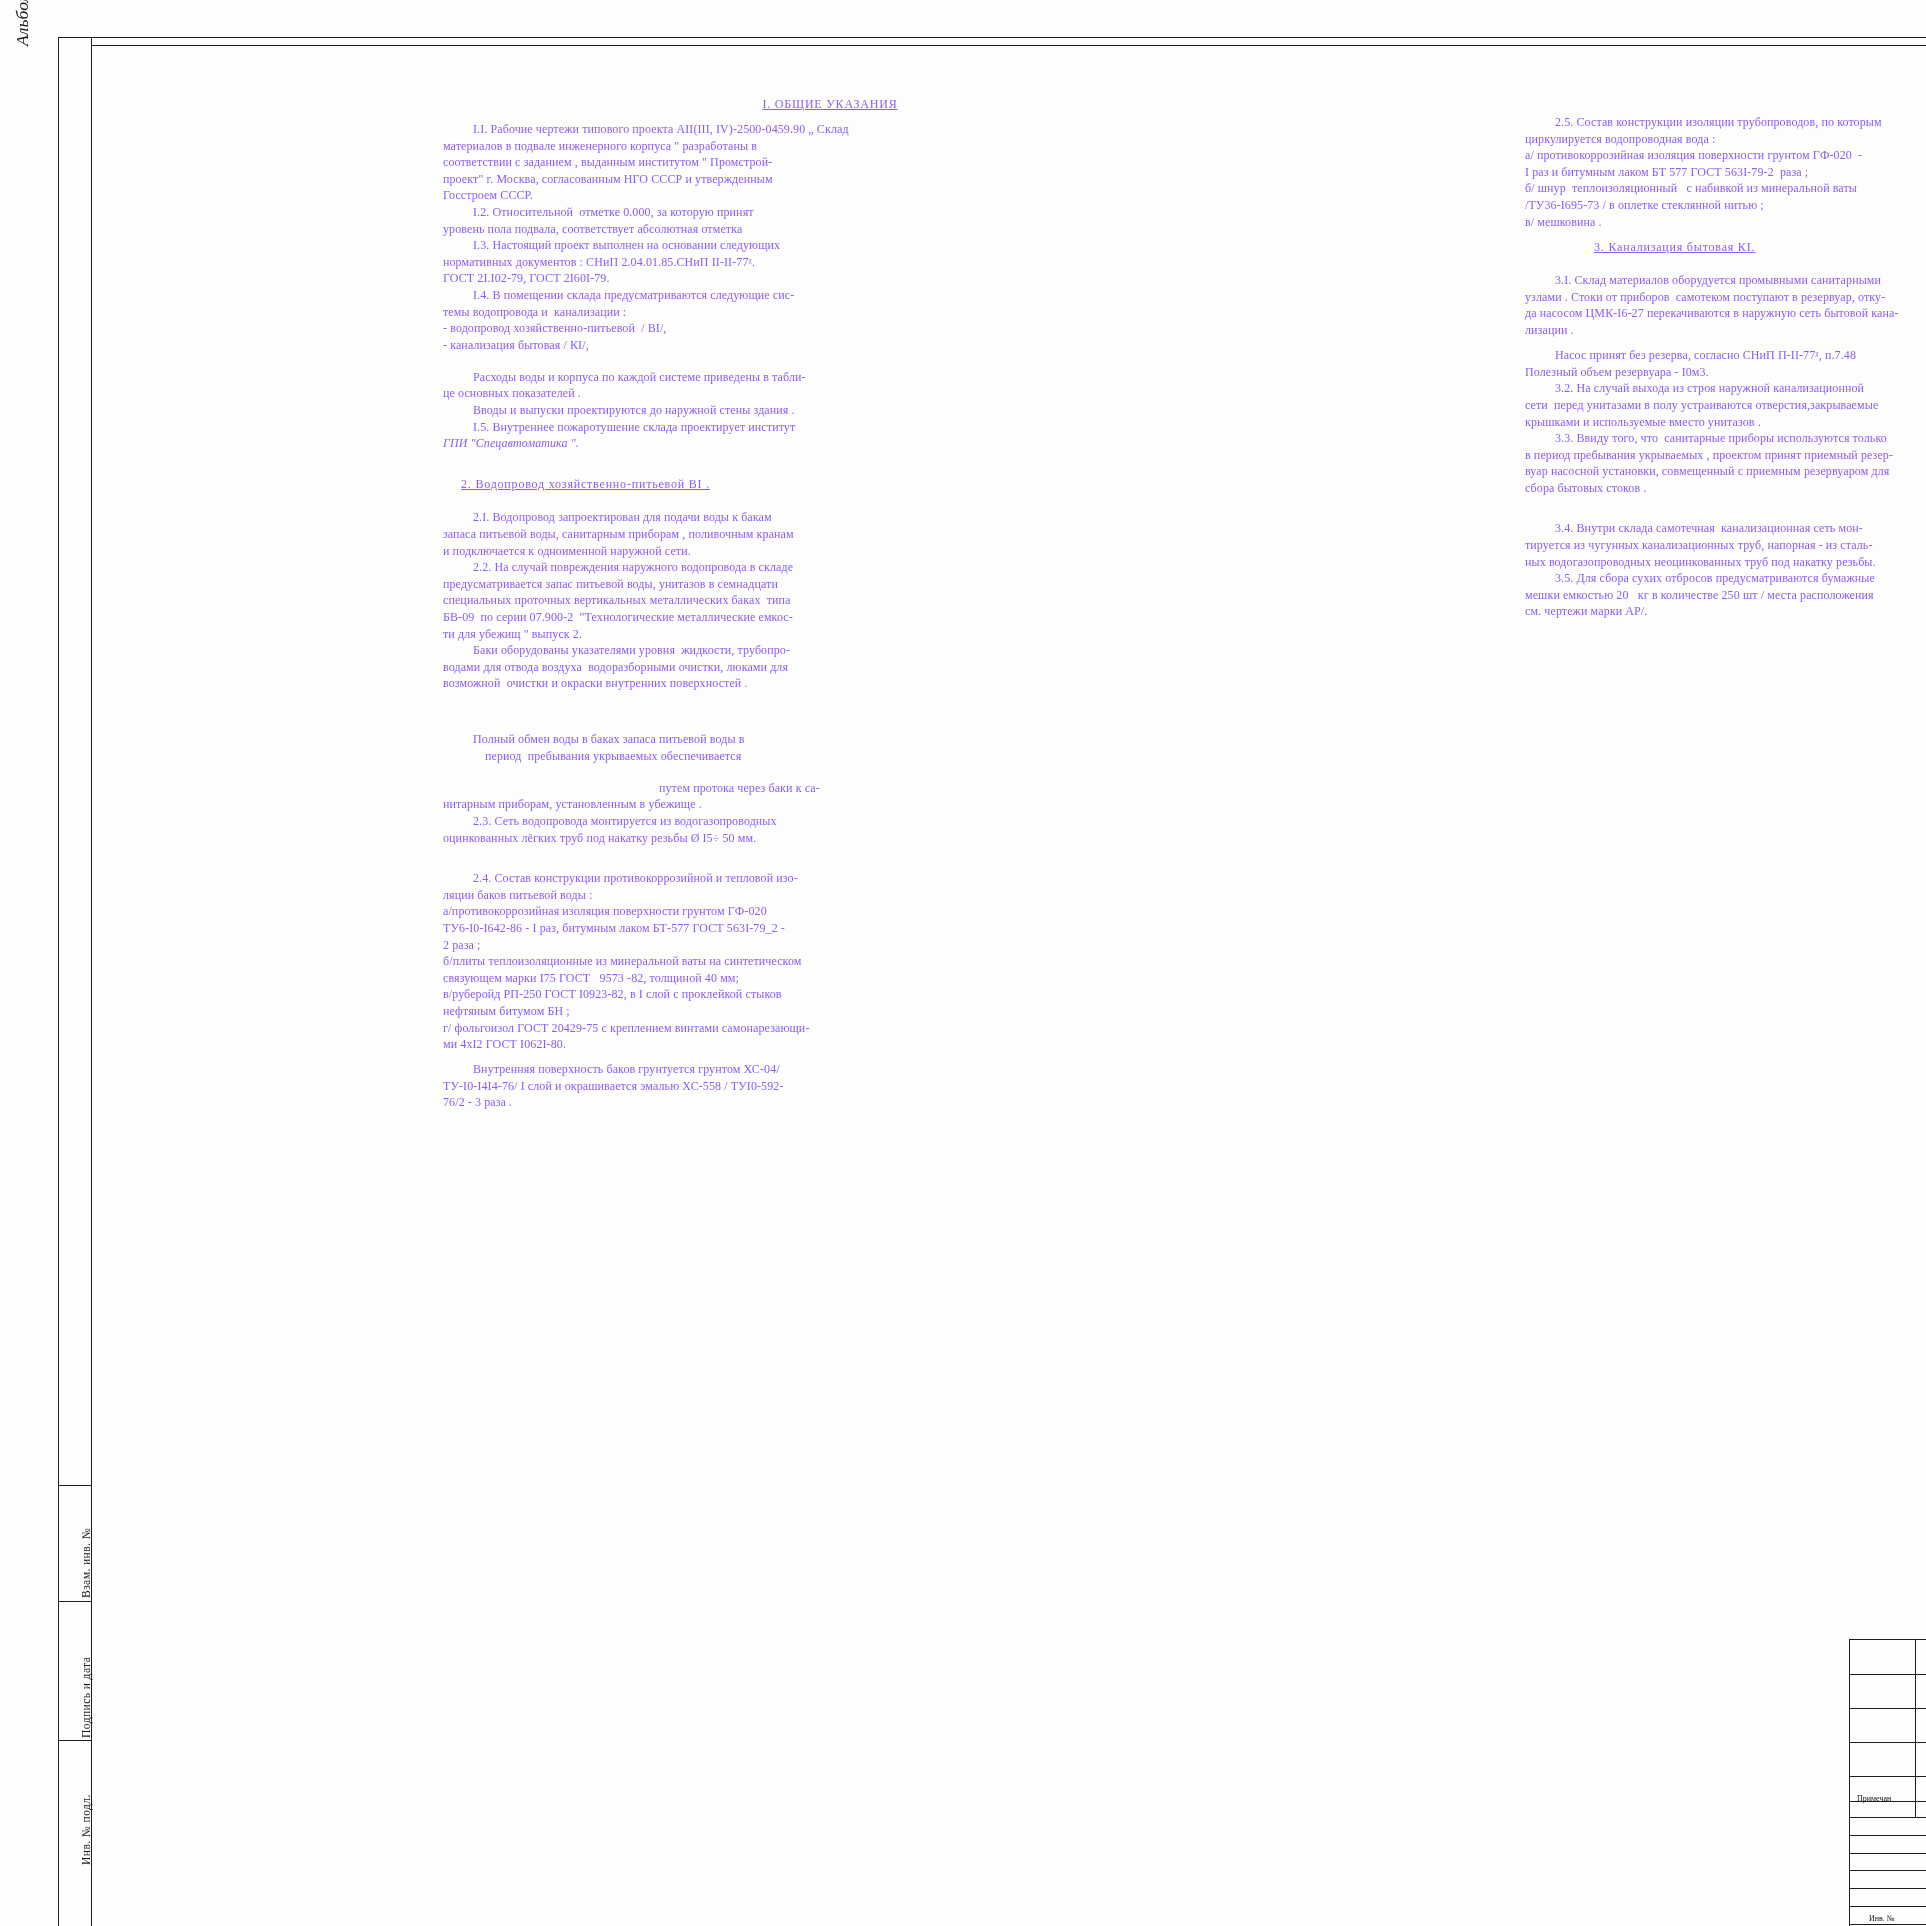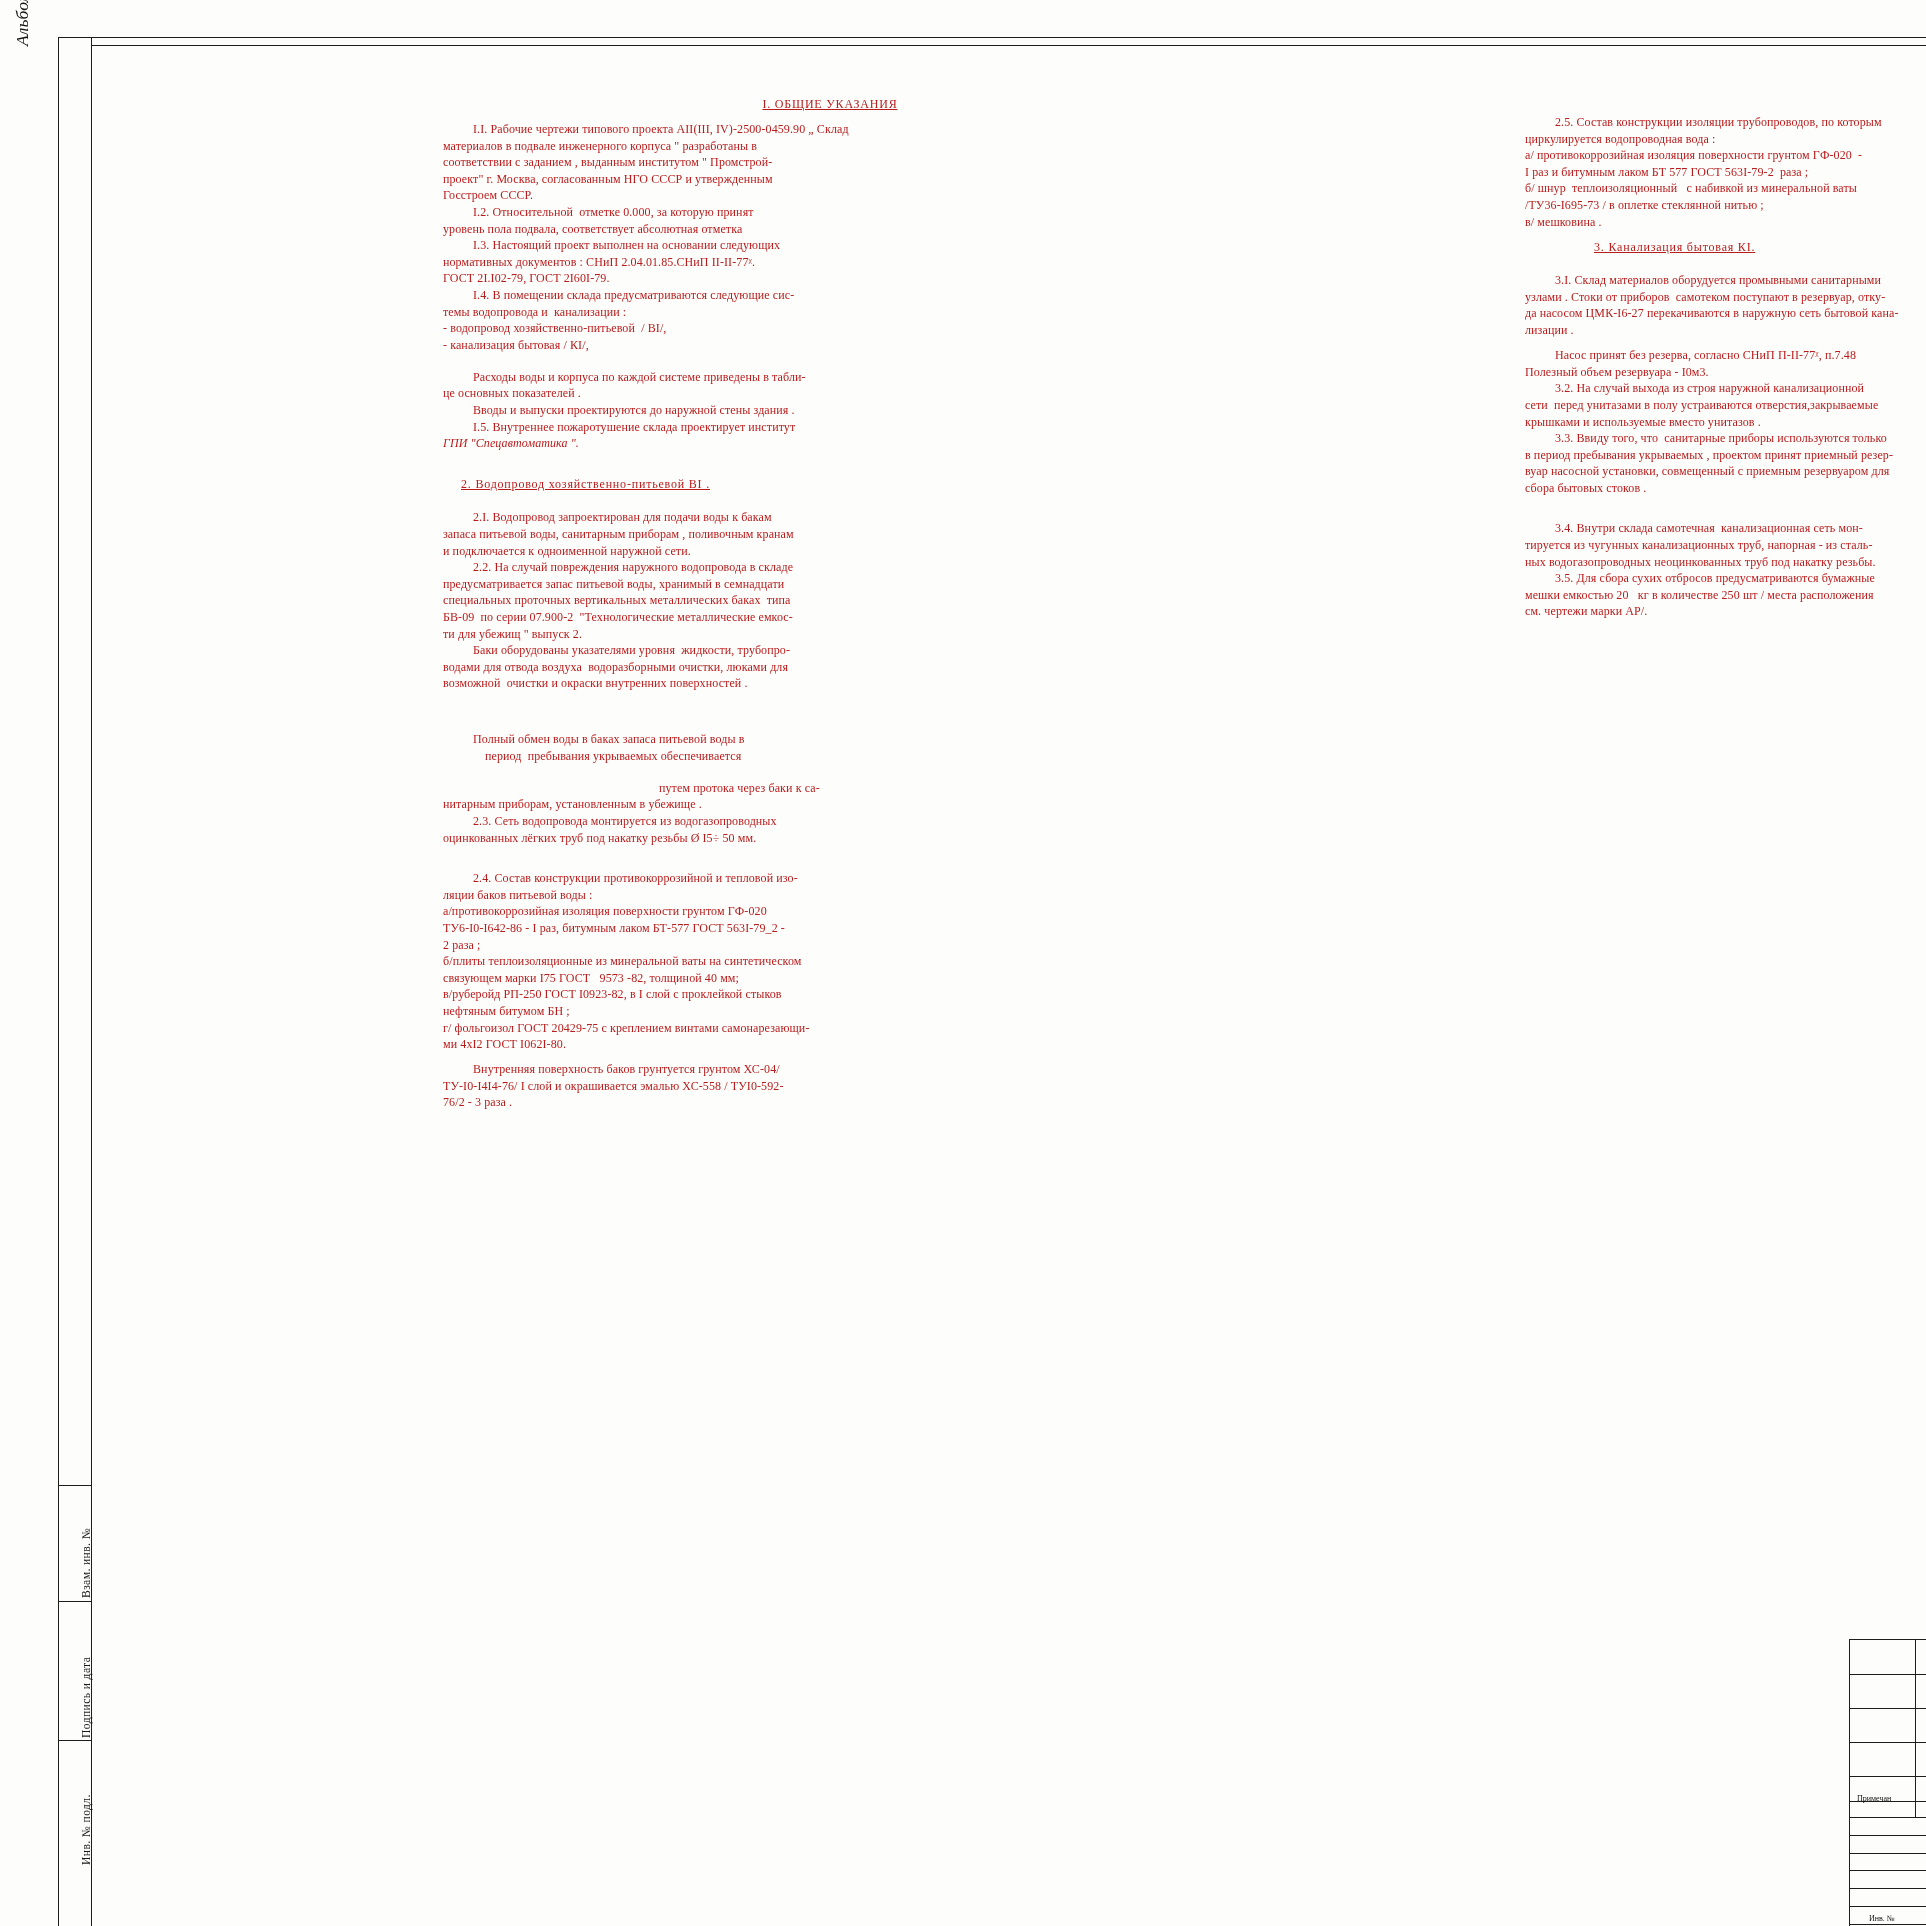--- a/index.html
+++ b/index.html
@@ -75,21 +75,21 @@
     font-style: italic;
     font-family: "Liberation Serif", serif;
     color: #141414;
   }
   
   .col {
     position: absolute;
     font-family: "Liberation Serif", serif;
     font-size: 12px;
     line-height: 16.6px;
-    color: #b91c1c;
+    color: #8b5cf6;
     letter-spacing: 0.1px;
   }
   .col-left { left: 443px; top: 96px; width: 774px; }
   .col-right { left: 1525px; top: 114px; width: 801px; }
   .head {
     text-decoration: underline;
     letter-spacing: 0.8px;
     margin-bottom: 8.5px;
   }
   .p { margin: 0 0 0 0; white-space: pre-wrap; }
@@ -171,21 +171,21 @@
     <div class="p ital">ГПИ "Спецавтоматика ".</div>
 
     <div class="gap-l"></div>
     <div class="head" style="margin-left:18px;">2. Водопровод хозяйственно-питьевой  ВI .</div>
     <div class="gap-s"></div>
 
     <div class="p ind">2.I. Водопровод запроектирован для подачи воды к бакам</div>
     <div class="p">запаса питьевой воды, санитарным приборам , поливочным кранам</div>
     <div class="p">и подключается к одноименной наружной сети.</div>
     <div class="p ind">2.2. На случай повреждения наружного водопровода в складе</div>
-    <div class="p">предусматривается запас питьевой воды, хранимый в семнадцати</div>
+    <div class="p">предусматривается запас питьевой воды, унитазов в семнадцати</div>
     <div class="p">специальных проточных вертикальных металлических баках  типа</div>
     <div class="p">БВ-09  по серии 07.900-2  "Технологические металлические емкос-</div>
     <div class="p">ти для убежищ " выпуск 2.</div>
     <div class="p ind">Баки оборудованы указателями уровня  жидкости, трубопро-</div>
     <div class="p">водами для отвода воздуха  водоразборными очистки, люками для</div>
     <div class="p">возможной  очистки и окраски внутренних поверхностей .</div>
     <div class="gap-l"></div>
     <div class="gap"></div>
     <div class="p ind">Полный обмен воды в баках запаса питьевой воды в</div>
     <div class="p" style="text-indent:42px;font-family:Liberation Serif, serif;">период  пребывания укрываемых обеспечивается</div>

